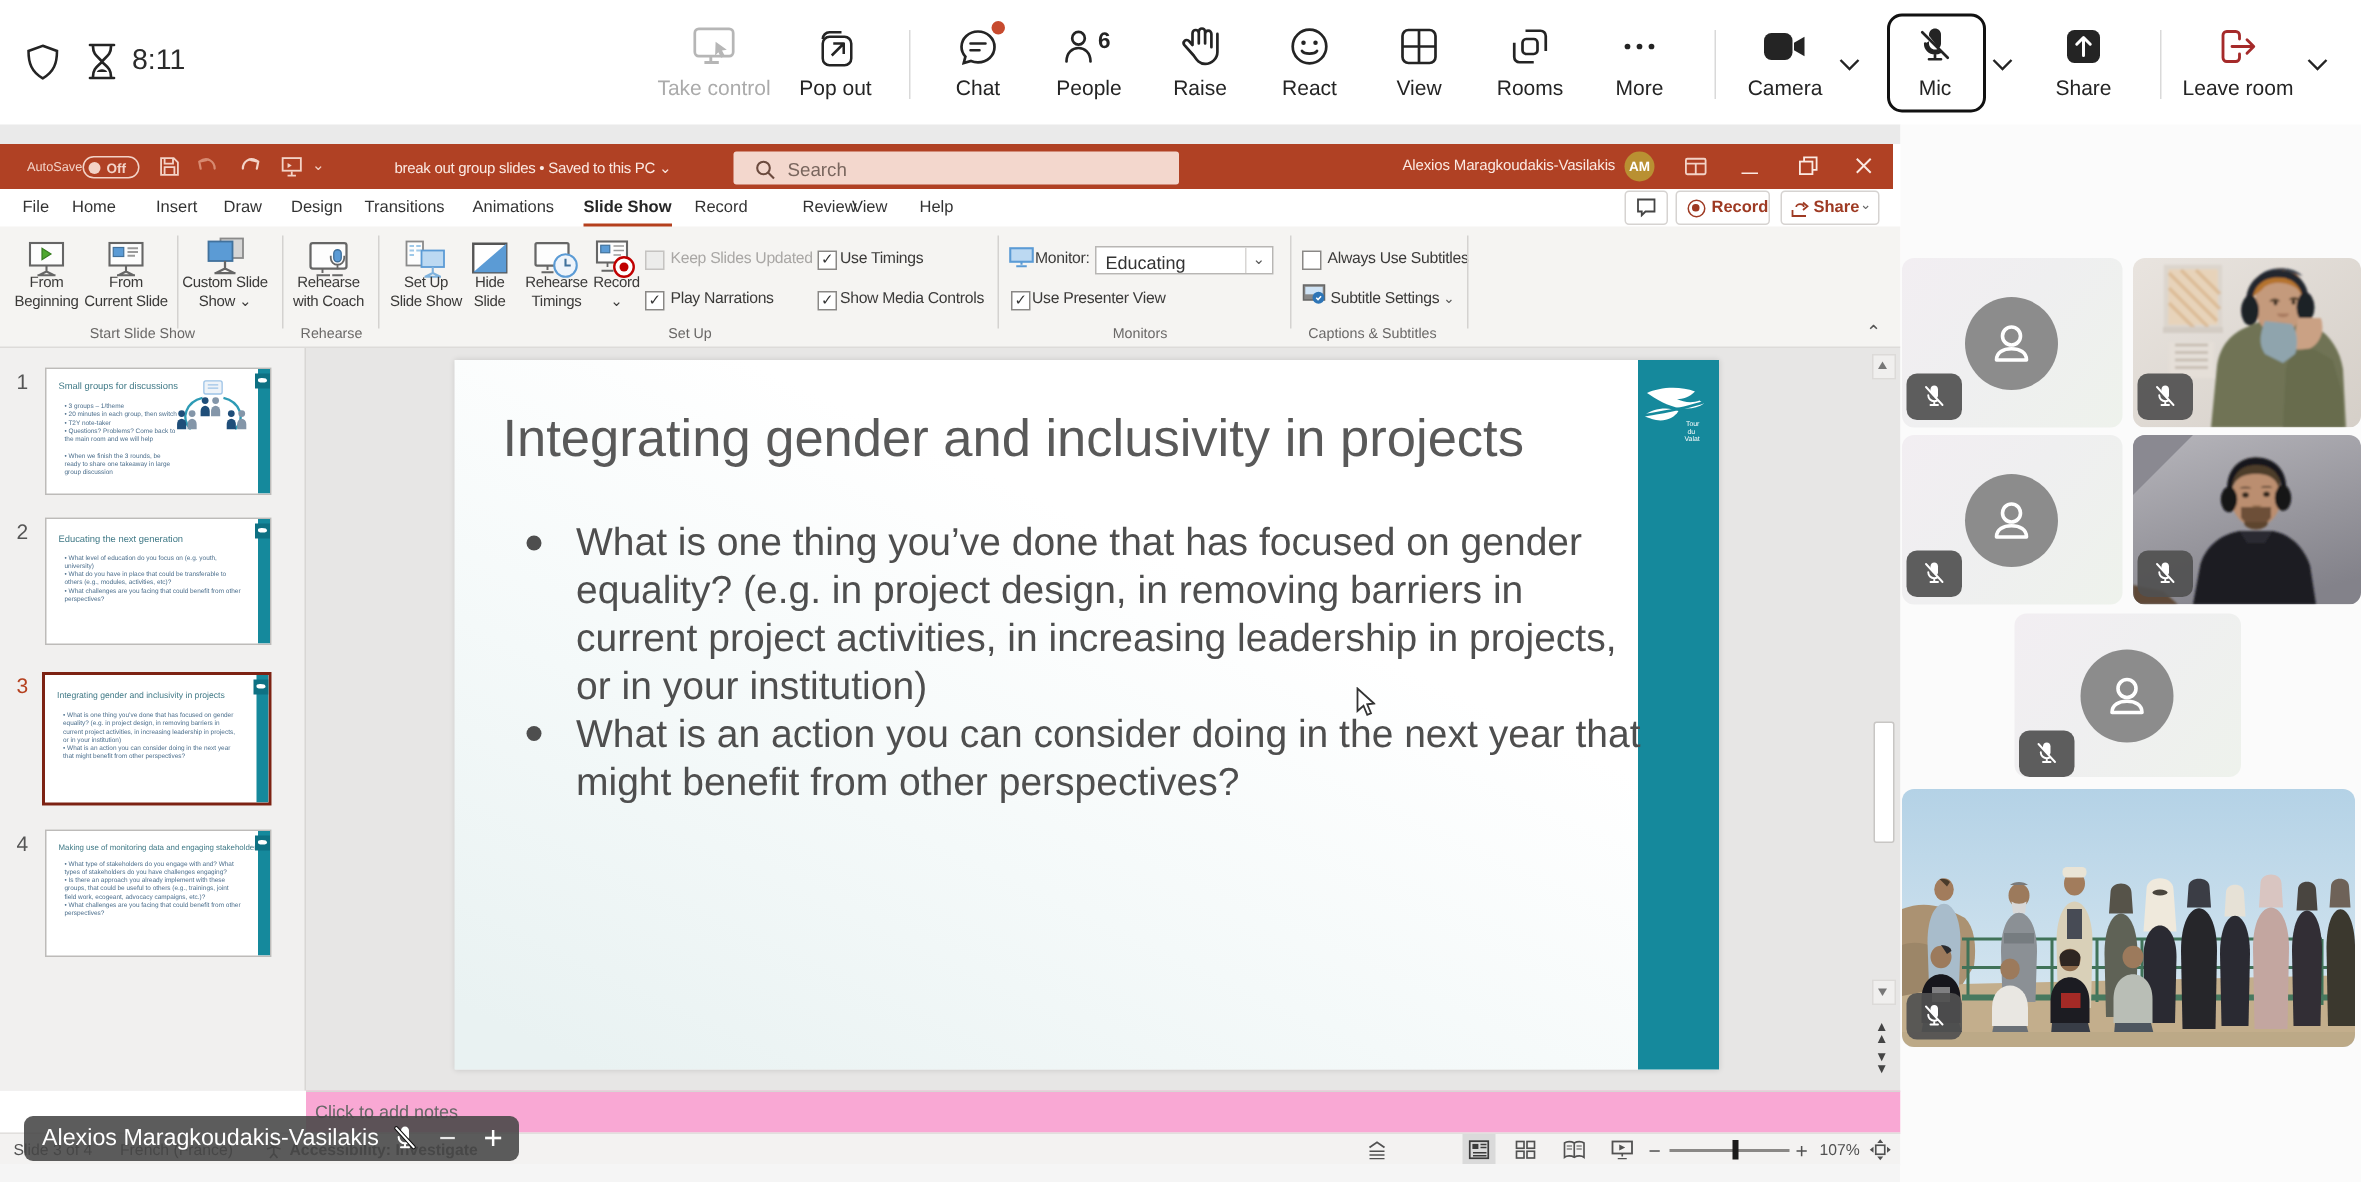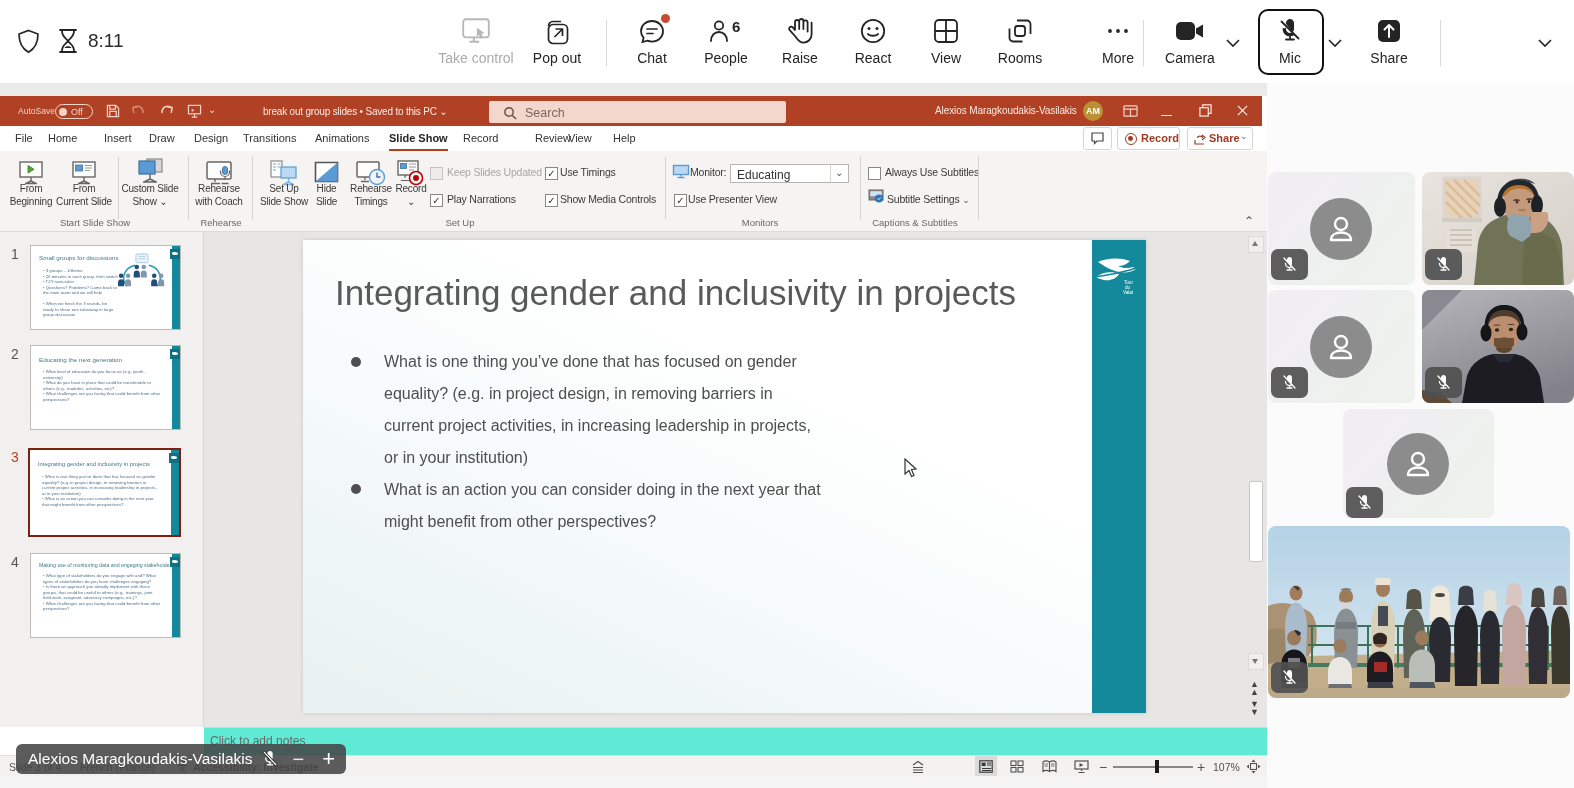--- a/index.html
+++ b/index.html
@@ -26,21 +26,21 @@
   #thumbpanel{position:absolute;left:0;top:0;width:203px;height:495px;background:#f1f0ef;border-right:1px solid #d8d6d4;}
   .thumb{position:absolute;left:30px;width:149px;height:83px;background:#fff;border:1px solid #bdbbb9;overflow:hidden;}
   .tnum{position:absolute;left:11px;font-size:14px;color:#555;}
   .tin{position:absolute;left:0;top:0;width:200%;height:200%;transform:scale(0.5);transform-origin:0 0;}
   .ttl{position:absolute;left:16px;top:16px;font-size:12.5px;color:#417a87;white-space:nowrap;}
   .tbody{position:absolute;left:24px;top:44px;font-size:8.6px;color:#4b6e8c;width:235px;line-height:11px;}
   .tbar{position:absolute;right:0;top:0;width:8px;height:100%;background:#15899c;}
   .tcorn{position:absolute;right:0.5px;top:3px;width:10px;height:10px;background:#0e7183;}
   .tcorn:after{content:"";position:absolute;left:2px;top:3px;width:6px;height:3px;background:#fff;border-radius:40% 60% 50% 50%;}
   #vscroll{position:absolute;left:1248px;top:0;width:14px;height:495px;}
-  #notesbar{position:absolute;left:204px;top:727px;width:1063px;height:28px;background:#5eead4;border-top:1px solid #d8d6d4;}
+  #notesbar{position:absolute;left:204px;top:727px;width:1063px;height:28px;background:#f9a8d4;border-top:1px solid #d8d6d4;}
   #statusbar{position:absolute;left:0;top:755px;width:1267px;height:21px;background:#f3f2f1;border-top:1px solid #e1dfdd;color:#515151;font-size:10.5px;}
   #belowppt{position:absolute;left:0;top:776px;width:1267px;height:12px;background:#f5f5f5;}
   
   #slide{position:absolute;left:303px;top:8px;width:843px;height:473px;box-shadow:0 0 4px rgba(0,0,0,0.14);background:linear-gradient(205deg,#ffffff 35%,#f4f9f9 65%,#e9f2f2 95%);}
   #tealbar{position:absolute;left:789px;top:0;width:54px;height:473px;background:#15899c;}
   
   #rpanel{position:absolute;left:1267px;top:83px;width:307px;height:705px;background:#fbfbfb;}
   .tile{position:absolute;border-radius:8px;overflow:hidden;}
   .avtile{background:linear-gradient(130deg,#f2eef2 0%,#efeff0 45%,#eef2ec 100%);}
   .avcirc{position:absolute;border-radius:50%;background:#8c8c8c;}
@@ -130,21 +130,21 @@
   </div>
   <div class="tbtn" style="left:985px;width:70px;">
     <div class="ic">
         <svg width="28" height="28" viewBox="0 0 28 28">
           <path d="M11 3.5 h10 a3.5 3.5 0 0 1 3.5 3.5 v10 M16.5 24.5 H7 A3.5 3.5 0 0 1 3.5 21 V11.5" fill="none" stroke="#242424" stroke-width="1.8"></path>
           <rect x="9" y="9" width="10" height="10" rx="2.5" fill="none" stroke="#242424" stroke-width="1.8"></rect>
         </svg>
       </div>
     <div class="lb">Rooms</div>
   </div>
-  <div class="tbtn" style="left:1083px;width:70px;">
+  <div class="tbtn" style="left:1058px;width:70px;">
     <div class="ic">
         <svg width="28" height="28" viewBox="0 0 28 28">
           <circle cx="6" cy="14" r="1.9" fill="#242424"></circle>
           <circle cx="14" cy="14" r="1.9" fill="#242424"></circle>
           <circle cx="22" cy="14" r="1.9" fill="#242424"></circle>
         </svg>
       </div>
     <div class="lb">More</div>
   </div>
   <div class="tsep" style="left:1143px;"></div>
@@ -178,30 +178,39 @@
   <div class="tbtn" style="left:1354px;width:70px;">
     <div class="ic">
         <svg width="28" height="28" viewBox="0 0 28 28">
           <rect x="3" y="3" width="22" height="22" rx="5" fill="#242424"></rect>
           <path d="M14 20 v-11 M9.5 12.5 L14 8 l4.5 4.5" fill="none" stroke="#fff" stroke-width="2" stroke-linecap="round" stroke-linejoin="round"></path>
         </svg>
       </div>
     <div class="lb">Share</div>
   </div>
   <div class="tsep" style="left:1440px;"></div>
+  <div class="tbtn" style="left:1448px;width:88px;">
+    <div class="ic">
+        <svg width="28" height="26" viewBox="0 0 28 26">
+          <path d="M15 8 V5.5 C15 4.1 13.9 3 12.5 3 H6.5 C5.1 3 4 4.1 4 5.5 v15 C4 21.9 5.1 23 6.5 23 h6 c1.4 0 2.5-1.1 2.5-2.5 V18" fill="none" stroke="#a52a2a" stroke-width="1.9" stroke-linecap="round"></path>
+          <path d="M10 13 h14 M20 8.5 L24.5 13 L20 17.5" fill="none" stroke="#a52a2a" stroke-width="1.9" stroke-linecap="round" stroke-linejoin="round"></path>
+        </svg>
+      </div>
+    <div class="lb">Leave room</div>
+  </div>
   <svg class="abs" style="left:1537px;top:38px" width="16" height="10" viewBox="0 0 16 10">
       <path d="M2 2 L8 8 L14 2" fill="none" stroke="#242424" stroke-width="1.6"></path>
     </svg>
 </div>
 <div id="gap"></div>
 <div id="titlebar">
   <div class="abs" style="left:18px;top:10px;font-size:8.5px;color:#f3d3c7;">AutoSave</div>
   <div class="abs" style="left:55px;top:8px;width:36px;height:13px;border:1px solid #f3d3c7;border-radius:8px;">
       <div style="position:absolute;left:2.5px;top:2.5px;width:8px;height:8px;border-radius:50%;background:#f3d3c7;"></div>
-      <div style="position:absolute;left:15px;top:1.5px;font-size:9px;font-weight:normal;color:#f3d3c7;">Off</div>
+      <div style="position:absolute;left:15px;top:1.5px;font-size:9px;font-weight:bold;color:#f3d3c7;">Off</div>
     </div>
   <svg class="abs" style="left:106px;top:8px" width="14" height="14" viewBox="0 0 15 15">
       <path d="M1.5 1.5 h9 l3 3 v9 h-12 z M4 1.5 v4 h6 v-4 M4 13 v-5 h7 v5" fill="none" stroke="#f3d3c7" stroke-width="1.3"></path>
     </svg>
   <svg class="abs" style="left:130px;top:8px" width="15" height="14" viewBox="0 0 16 15">
       <path d="M3 4 c6 -4 11 0 11 5 M3 4 l1 5 M3 4 l5 -1" fill="none" stroke="#d78a71" stroke-width="1.6" stroke-linecap="round"></path>
     </svg>
   <svg class="abs" style="left:160px;top:8px" width="15" height="14" viewBox="0 0 16 15">
       <path d="M13 4 c-6 -4 -11 0 -11 5 M13 4 l-1 5 M13 4 l-5 -1" fill="none" stroke="#f3d3c7" stroke-width="1.6" stroke-linecap="round"></path>
     </svg>
@@ -435,21 +444,21 @@
     <div id="tealbar"></div>
     <svg class="abs" style="left:789px;top:13px" width="50" height="50" viewBox="0 0 50 50">
         <path d="M6 9 C14 5 28 4 38 8 C34 12 30 13 26 13 C30 15 36 16 41 14 L44 16 C40 19 34 20 28 19 C20 18 12 13 6 9 Z" fill="#fff"></path>
         <path d="M4 24 C10 19 20 18 27 21 C24 26 18 28 12 27 C8 26 5 25 4 24 Z" fill="#fff"></path>
         <path d="M4 24 C14 22 30 20 44 15" fill="none" stroke="#15899c" stroke-width="1.6"></path>
         <text x="32" y="31" font-size="4.6" fill="#fff" font-family="Liberation Sans">Tour</text>
         <text x="33" y="36" font-size="4.6" fill="#fff" font-family="Liberation Sans">du</text>
         <text x="31" y="41" font-size="4.6" fill="#fff" font-family="Liberation Sans">Valat</text>
       </svg>
     <div class="abs" style="left:32px;top:33px;font-size:35px;color:#595959;">Integrating gender and inclusivity in projects</div>
-    <div class="abs" style="left:81px;top:106px;font-size:16px;color:#4e4e4e;line-height:31.9px;">
+    <div class="abs" style="left:81px;top:106px;font-size:26px;color:#4e4e4e;line-height:31.9px;">
       <div>What is one thing you’ve done that has focused on gender</div>
       <div>equality? (e.g. in project design, in removing barriers in</div>
       <div>current project activities, in increasing leadership in projects,</div>
       <div>or in your institution)</div>
       <div>What is an action you can consider doing in the next year that</div>
       <div>might benefit from other perspectives?</div>
     </div>
     <div class="abs" style="left:48px;top:117px;width:10px;height:10px;border-radius:50%;background:#4e4e4e;"></div>
     <div class="abs" style="left:48px;top:244px;width:10px;height:10px;border-radius:50%;background:#4e4e4e;"></div>
     <svg class="abs" style="left:600px;top:218px" width="14" height="20" viewBox="0 0 14 20">

